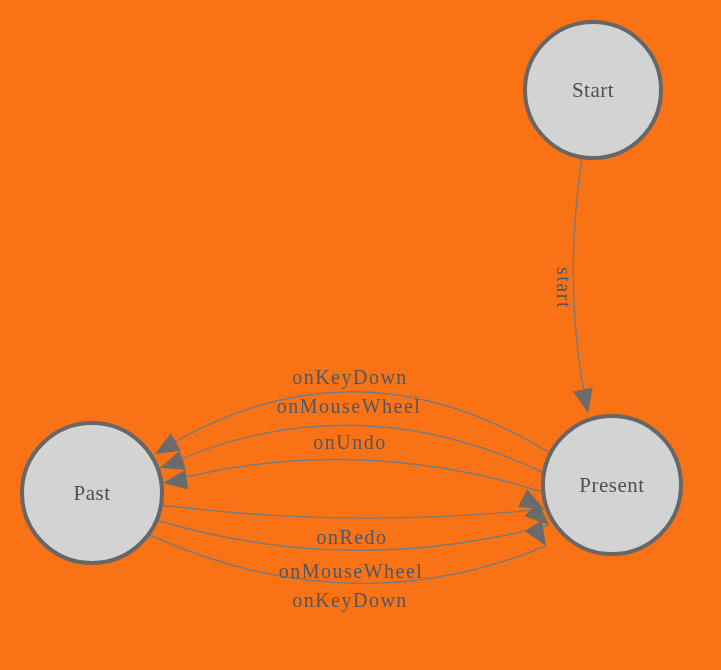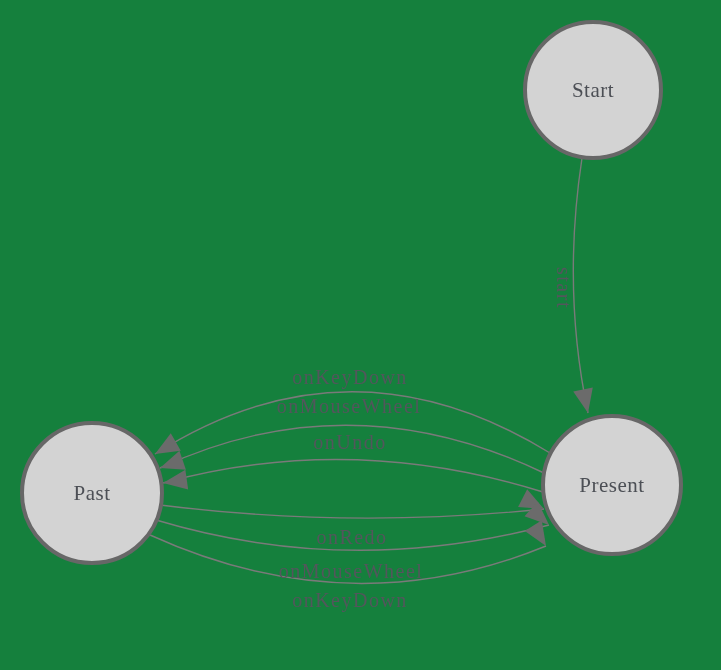--- a/index.html
+++ b/index.html
@@ -4,21 +4,21 @@
 <style>
   html, body {
     margin: 0;
     padding: 0;
     background: #ffffff;
   }
   .canvas-wrapper {
     position: relative;
     width: 721px;
     height: 670px;
-    background: #15803d;
+    background: #f97316;
     overflow: hidden;
     font-family: "Liberation Serif", "DejaVu Serif", serif;
   }
   svg {
     display: block;
   }
   .edge-label {
     font-family: "Liberation Serif", "DejaVu Serif", serif;
     font-size: 20px;
     letter-spacing: 1.5px;

